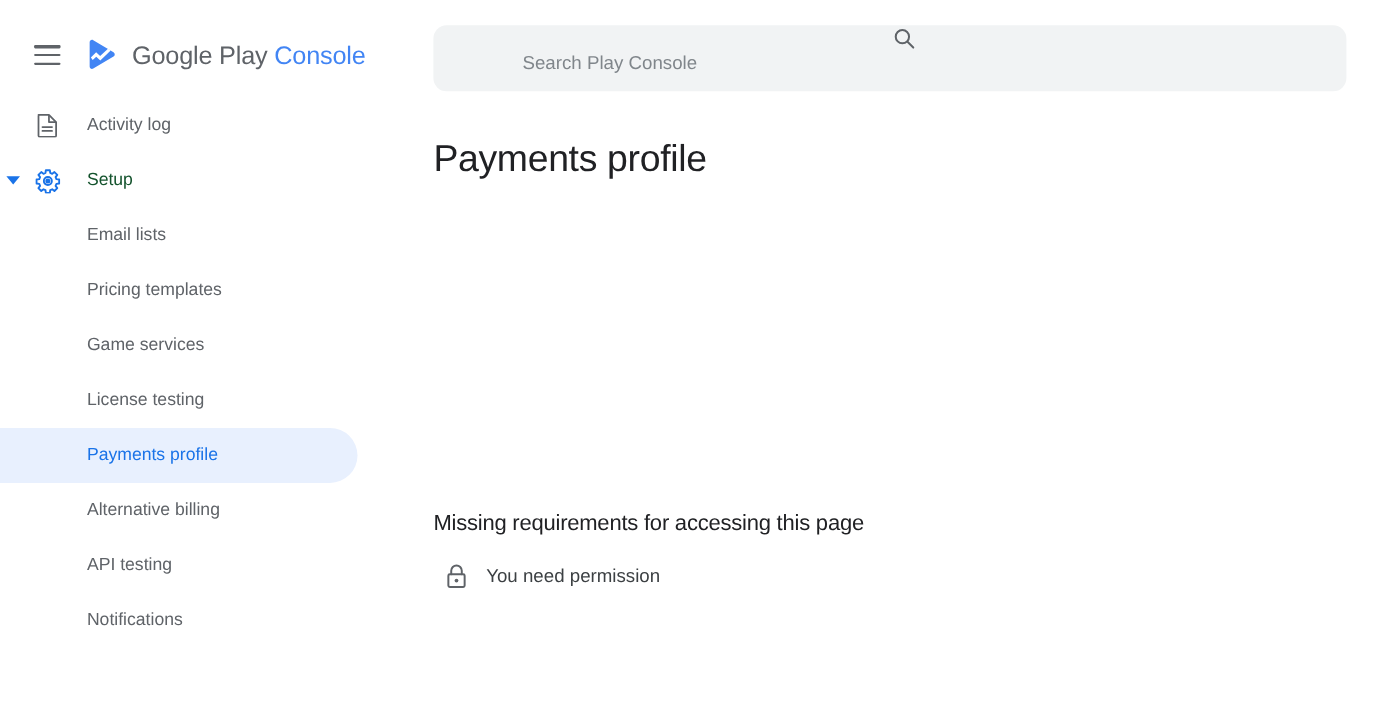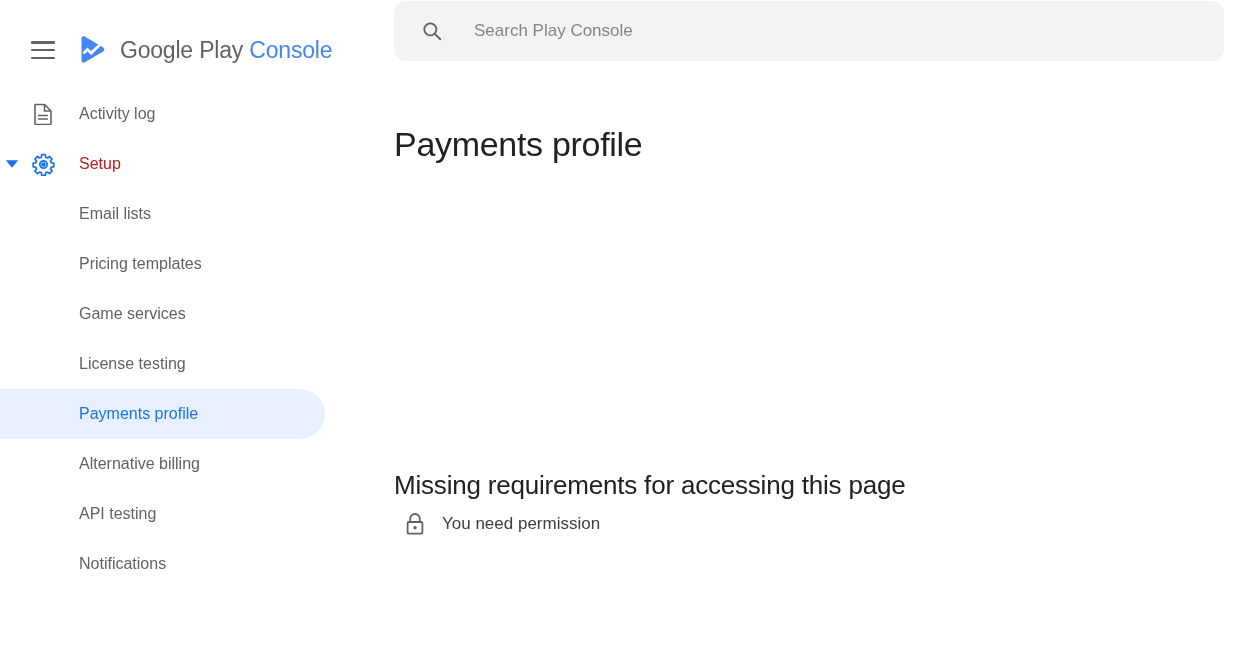--- a/index.html
+++ b/index.html
@@ -90,38 +90,39 @@
     left: 79px;
   }
   .nav-item.child .nav-label { left: 79px; }
   .nav-item.active {
     background: #e8f0fe;
     border-top-right-radius: 25px;
     border-bottom-right-radius: 25px;
     width: 325px;
   }
   .nav-item.active .nav-label { color: #1a73e8; }
-  .nav-item.setup .nav-label { color: #b91c1c; }
+  .nav-item.setup .nav-label { color: #14532d; }
 
   
   .main {
     position: absolute;
     left: 394px; top: 0;
     width: 862px; height: 647px;
     background: #ffffff;
   }
   .searchbar {
     position: absolute;
-    left: 0; top: 1px;
+    left: 0; top: 23px;
     width: 830px; height: 60px;
     background: #f1f3f4;
     border-radius: 12px;
     display: flex;
     align-items: center;
     cursor: text;
+    flex-direction: column;
   }
   .search-icon {
     margin-left: 26px;
     width: 24px; height: 24px;
     display: flex; align-items: center; justify-content: center;
     flex: none;
   }
   .search-input {
     border: none; outline: none; background: transparent;
     margin-left: 28px;
@@ -136,21 +137,21 @@
     position: absolute;
     left: 0; top: 102px;
     font-size: 34px;
     font-weight: 400;
     color: #202124;
     letter-spacing: -0.3px;
   }
   .section-title {
     position: absolute;
     left: 0; top: 448px;
-    font-size: 26px;
+    font-size: 20px;
     font-weight: 500;
     color: #202124;
     letter-spacing: -0.2px;
   }
   .req-row {
     position: absolute;
     left: 8px; top: 511px;
     display: flex;
     align-items: center;
   }

